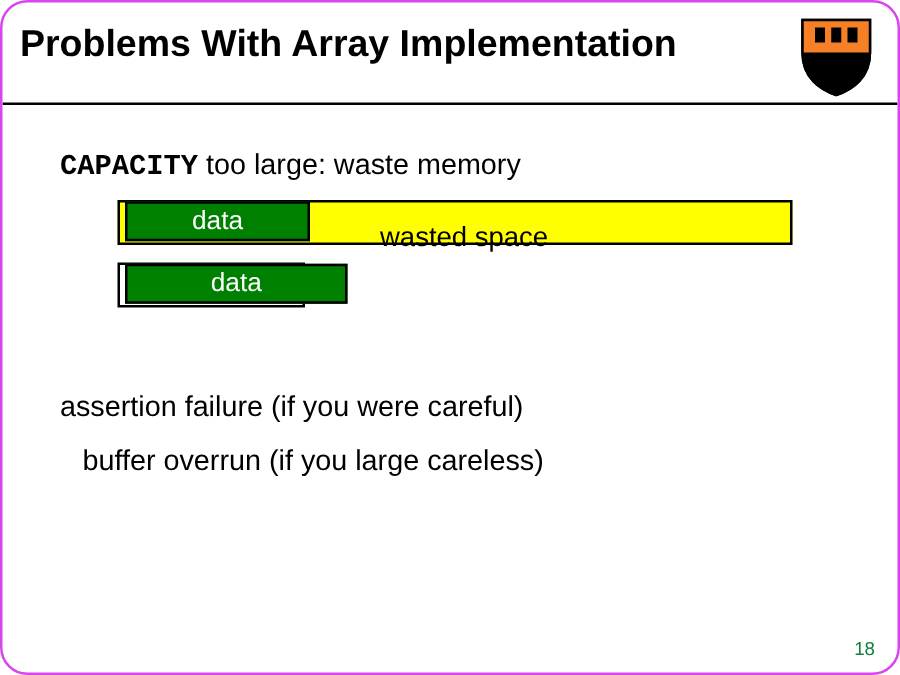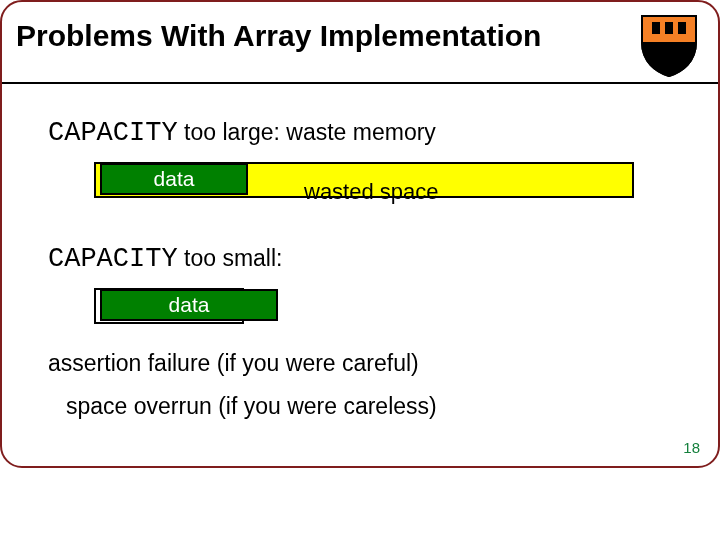--- a/index.html
+++ b/index.html
@@ -1,19 +1,19 @@
 <!DOCTYPE html>
 <html><head>
 <meta charset="utf-8">
 <style>
   * { box-sizing: border-box; margin: 0; padding: 0; }
   html, body { width: 720px; height: 540px; font-family: Arial, Helvetica, sans-serif; background: #fff; }
   .slide {
-    width: 720px; height: 468px;
-    border: 2px solid #7f1d1d;
+    width: 720px; height: 540px;
+    border: 2px solid #d946ef;
     border-radius: 22px;
     position: relative;
     overflow: hidden;
     background: #fff;
   }
   .title-row {
     display: flex;
     align-items: flex-start;
     padding: 10px 18px 0 14px;
   }
@@ -36,21 +36,21 @@
   .body {
     position: absolute;
     top: 98px; left: 0; right: 0; bottom: 0;
     padding: 0 38px 0 46px;
   }
   .line {
     font-size: 23px;
     color: #000;
     margin-top: 18px;
   }
-  .mono { font-family: "Courier New", Courier, monospace; font-size: 27px; }
+  .mono { font-family: "Courier New", Courier, monospace; font-size: 23px; font-weight: bold; }
 
   .bar-wrap1 { margin: 14px 0 0 46px; width: 540px; height: 36px; position: relative; }
   .bar-yellow {
     position: absolute; left: 0; top: 0; width: 540px; height: 36px;
     background: #ffff00; border: 2px solid #000;
   }
   .bar-green1 {
     position: absolute; left: 6px; top: 1px; width: 148px; height: 32px;
     background: #008000; border: 2px solid #000;
     color: #fff; text-align: center; font-size: 21px; line-height: 28px;
@@ -64,21 +64,21 @@
   .bar-outline {
     position: absolute; left: 0; top: 0; width: 150px; height: 36px;
     background: #fff; border: 2px solid #000;
   }
   .bar-green2 {
     position: absolute; left: 6px; top: 1px; width: 178px; height: 32px;
     background: #008000; border: 2px solid #000;
     color: #fff; text-align: center; font-size: 21px; line-height: 28px;
   }
 
-  .indent1 { margin-left: 0; margin-top: 24px; }
+  .indent1 { margin-left: 0; margin-top: 64px; }
   .indent2 { margin-left: 18px; margin-top: 16px; }
 
   .pagenum {
     position: absolute;
     right: 18px; bottom: 10px;
     font-size: 15px; color: #15803d;
   }
 </style>
 </head>
 <body>
@@ -107,28 +107,25 @@
     <div class="line">
       <span class="mono">CAPACITY</span><span> too large: waste memory</span>
     </div>
 
     <div class="bar-wrap1">
       <div class="bar-yellow"></div>
       <div class="bar-green1">data</div>
       <div class="wasted-label">wasted space</div>
     </div>
 
-    <div class="line" style="margin-top:46px">
-      <span class="mono">CAPACITY</span><span> too small:</span>
-    </div>
 
     <div class="bar-wrap2">
       <div class="bar-outline"></div>
       <div class="bar-green2">data</div>
     </div>
 
     <div class="line indent1">assertion failure (if you were careful)</div>
-    <div class="line indent2">space overrun (if you were careless)</div>
+    <div class="line indent2">buffer overrun (if you large careless)</div>
 
   </div>
 
   <div class="pagenum">18</div>
 </div>
 
 </body></html>

